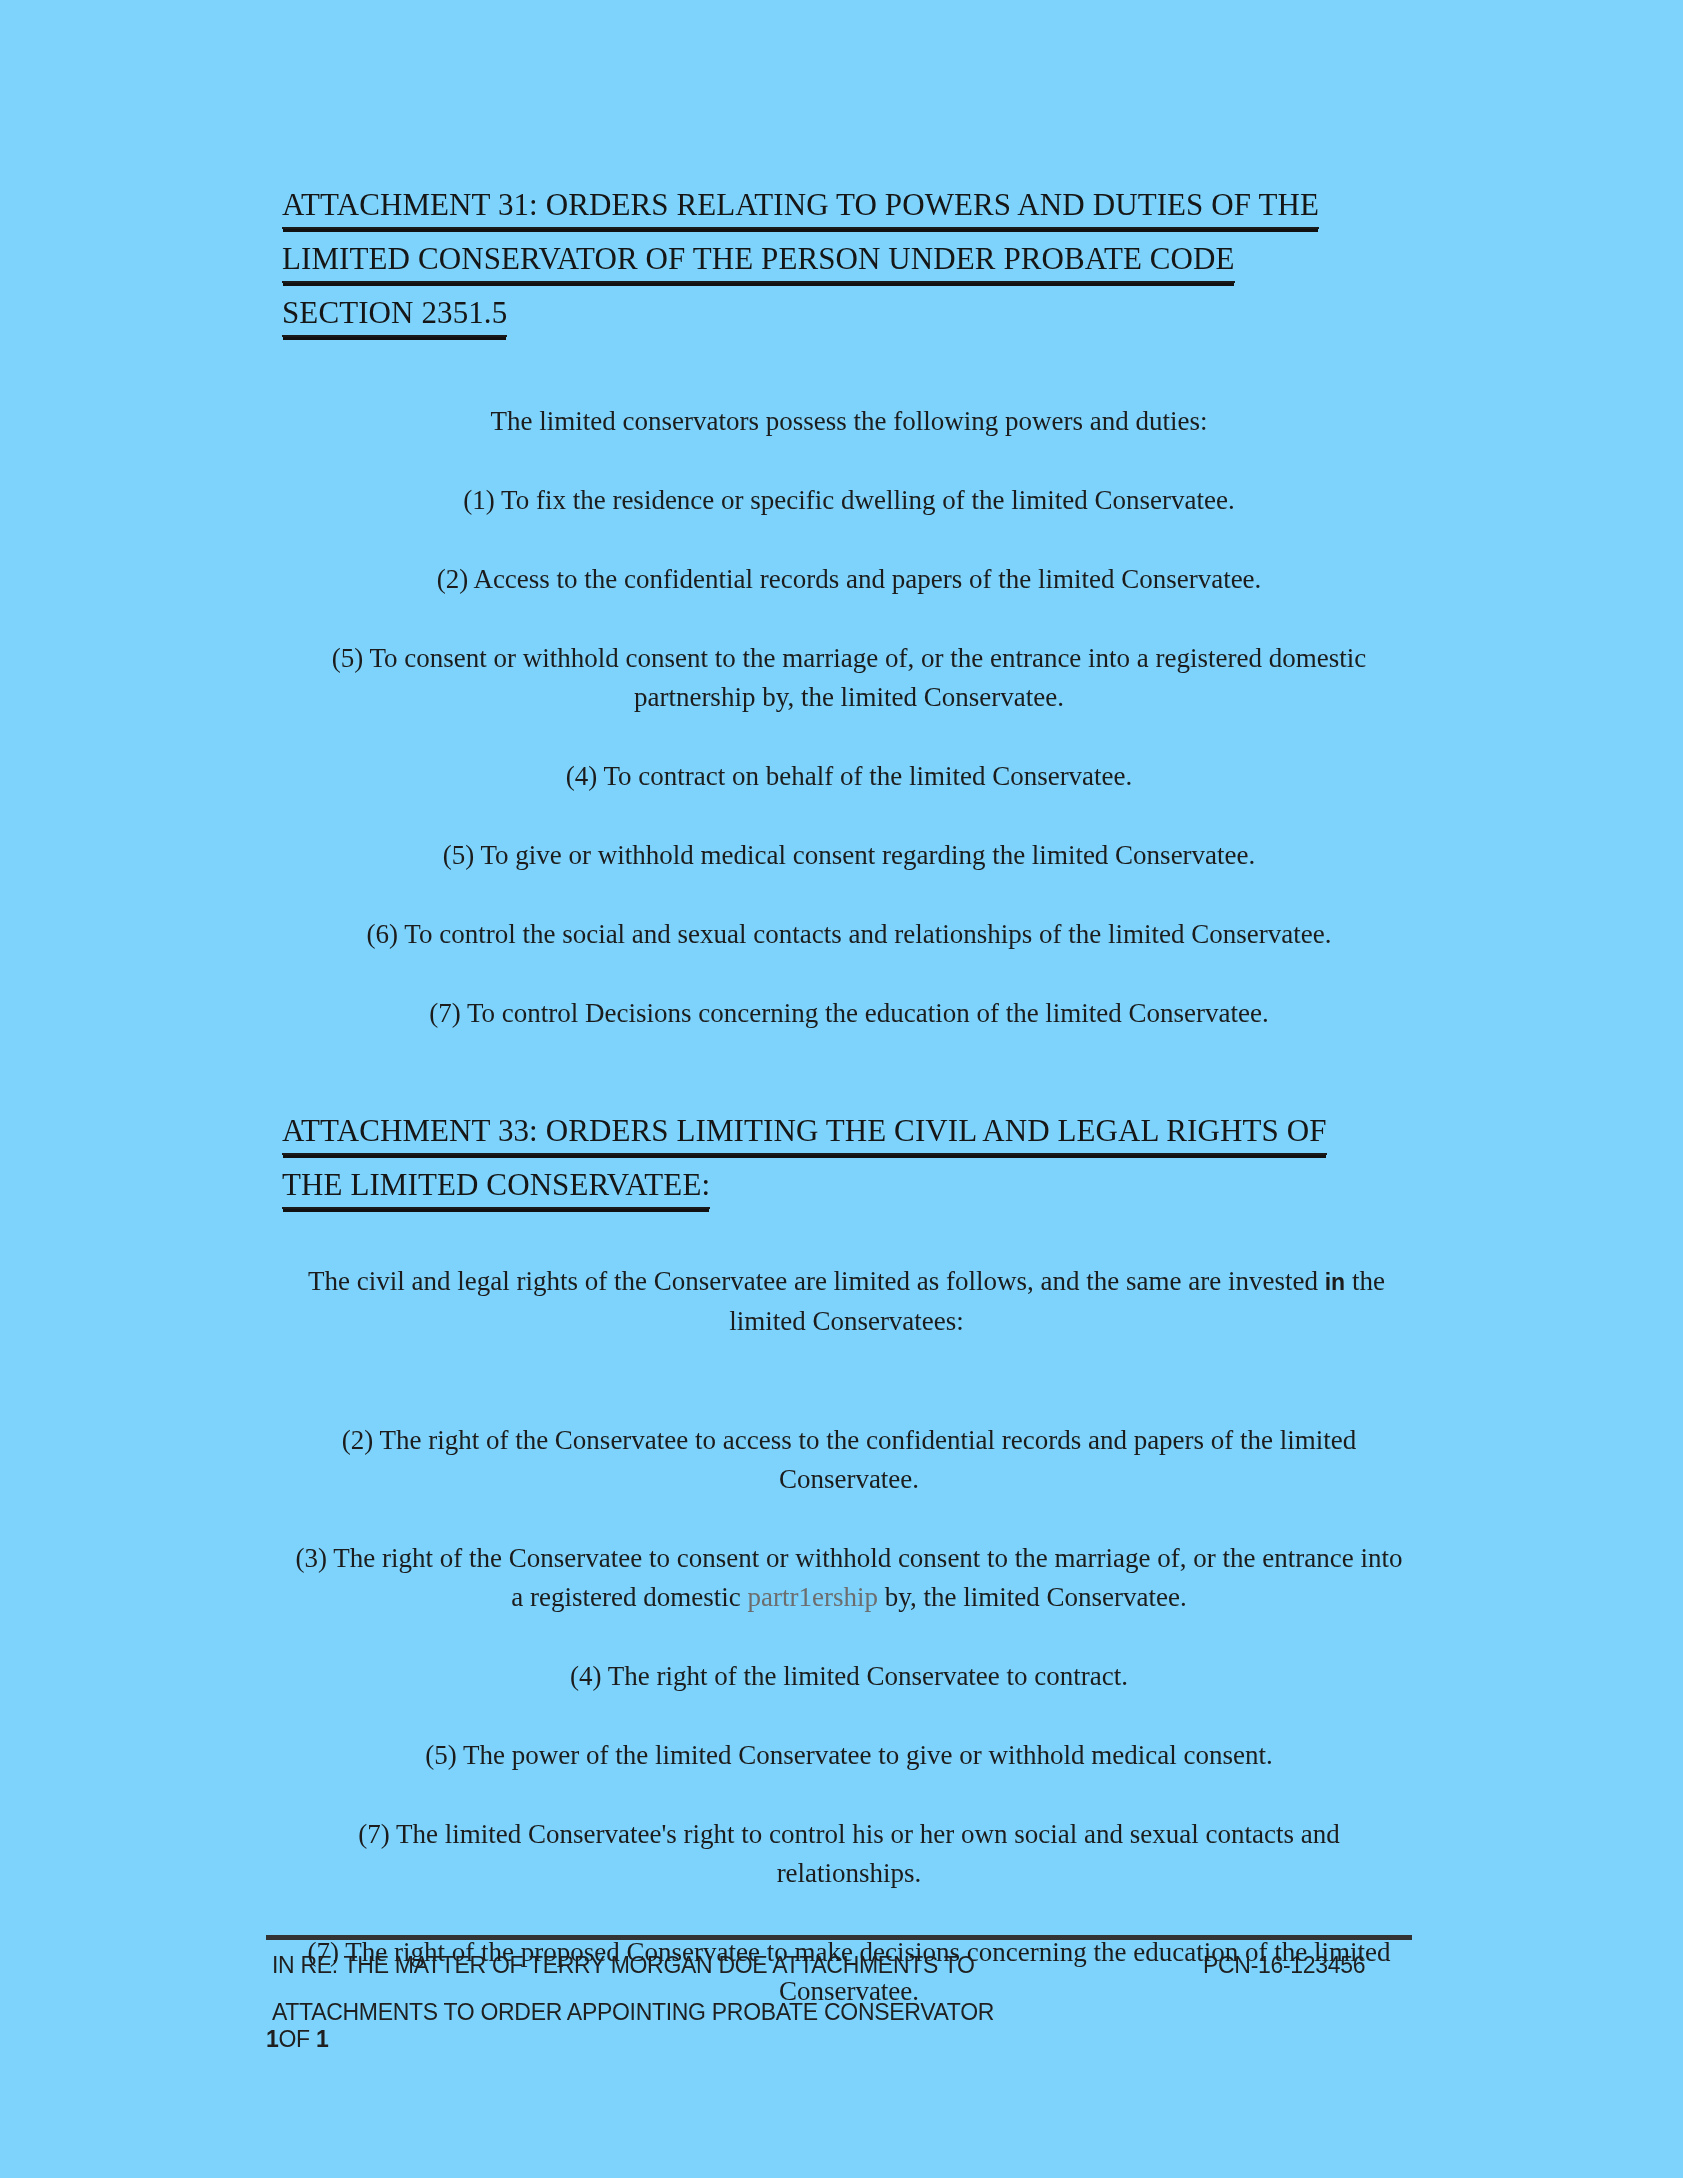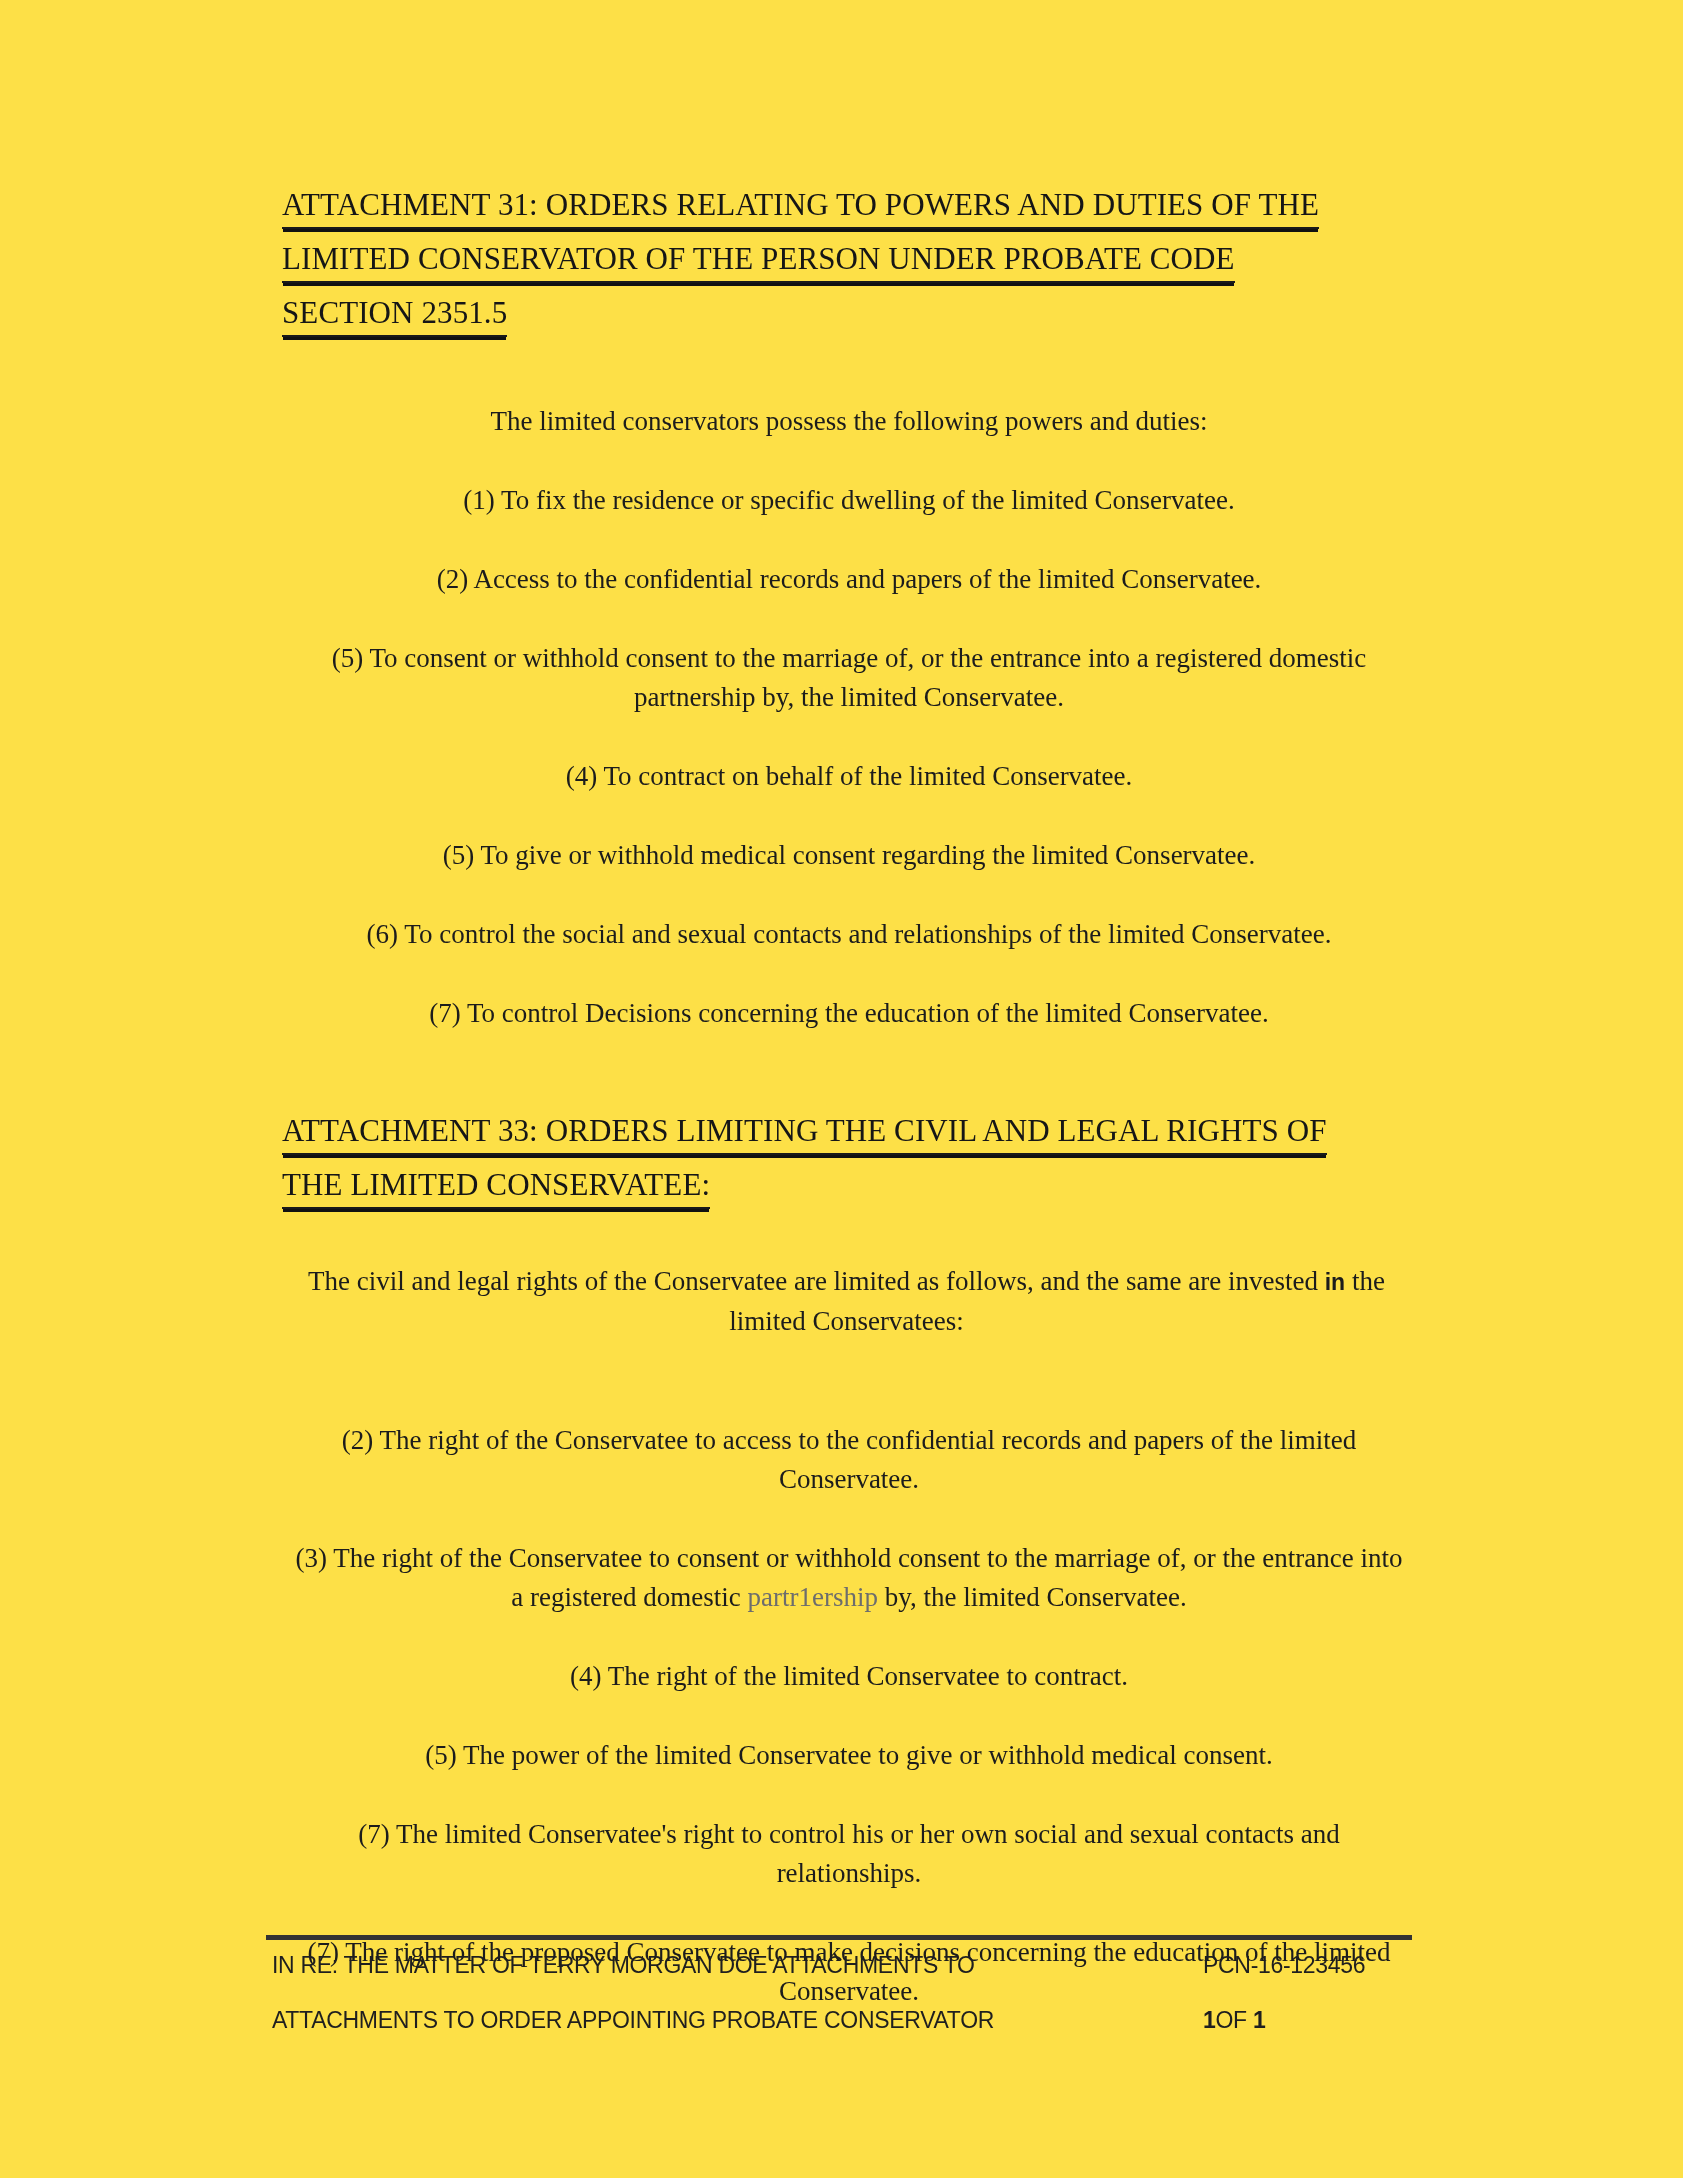--- a/index.html
+++ b/index.html
@@ -15,21 +15,21 @@
     position: relative;
     overflow: hidden;
   }
 
   .page {
     position: absolute;
     left: 0;
     top: 0;
     width: 1683px;
     height: 2178px;
-    background: #fde047;
+    background: #7dd3fc;
   }
 
   .content {
     position: absolute;
     left: 282px;
     top: 184px;
     width: 1129px;
   }
 
   
@@ -95,21 +95,21 @@
   }
   .footer-row {
     display: flex;
     align-items: baseline;
     font-family: "Liberation Sans", "DejaVu Sans", sans-serif;
     font-size: 23px;
     letter-spacing: -0.3px;
     color: #1f1f1f;
     margin-top: 12px;
   }
-  .footer-row.second { margin-top: 28px; }
+  .footer-row.second { margin-top: 20px; flex-direction: column; }
   .footer-left {
     flex: 0 0 auto;
     width: 931px;
     padding-left: 6px;
     white-space: nowrap;
   }
   .footer-right {
     flex: 1 1 auto;
     white-space: nowrap;
   }

